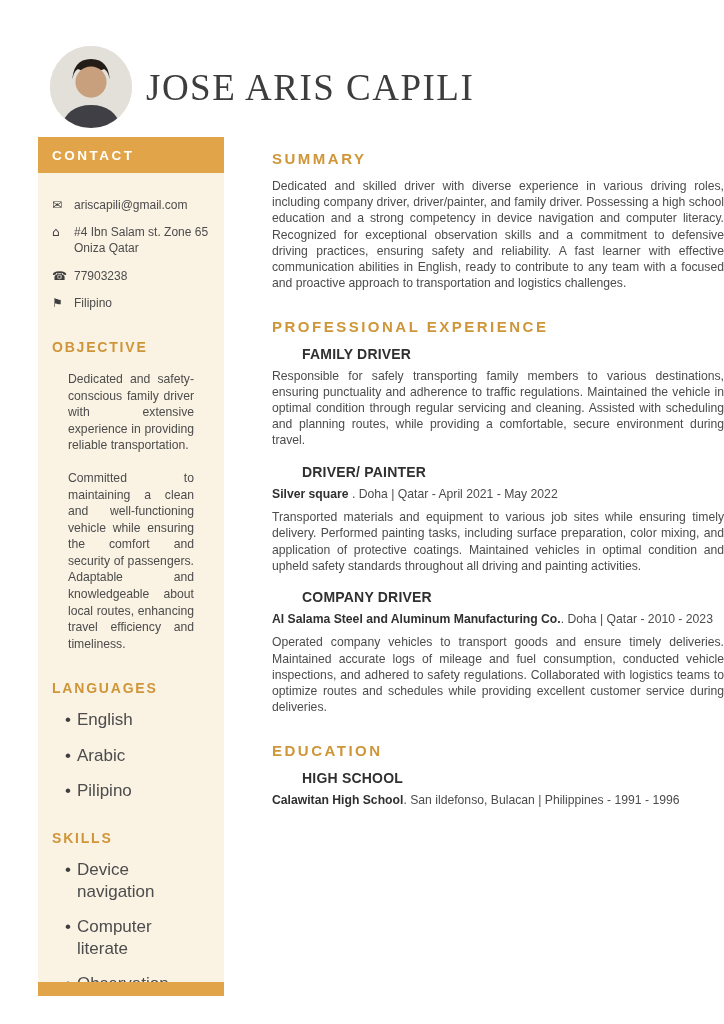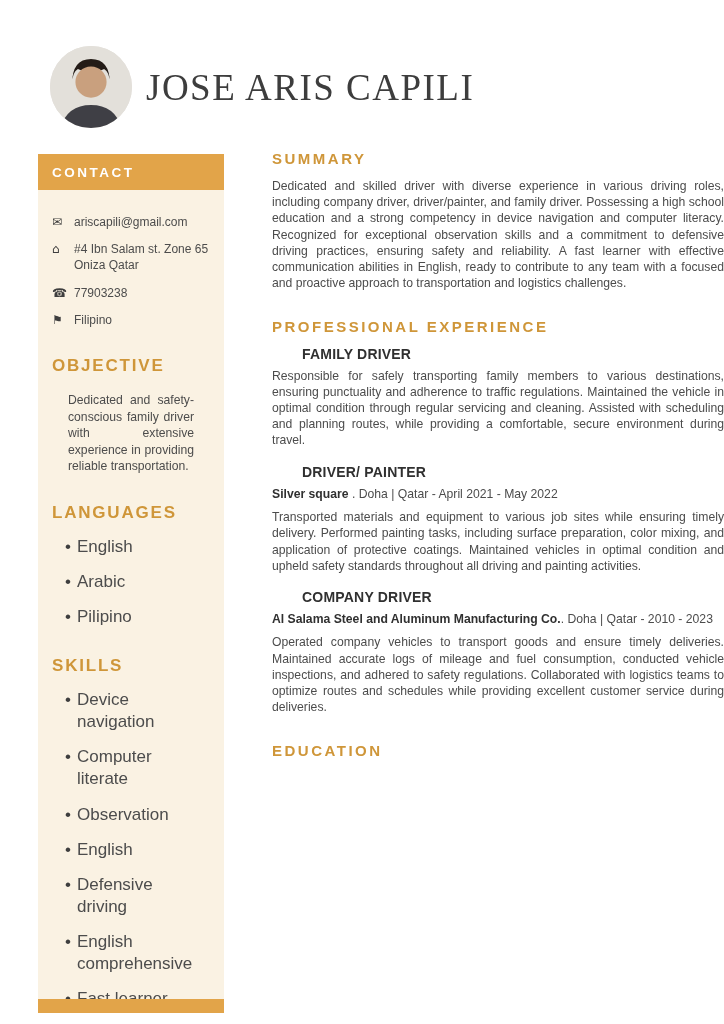--- a/index.html
+++ b/index.html
@@ -33,21 +33,21 @@
     font-family:"Liberation Serif", serif;
     font-size:37px;
     letter-spacing:1.5px;
     color:#3d3d3d;
     margin:0 0 0 14px;
     font-weight:400;
     white-space:nowrap;
   }
   
   .sidebar{
-    position:absolute;left:38px;top:154px;width:186px;height:859px;
+    position:absolute;left:38px;top:137px;width:186px;height:859px;
     display:flex;flex-direction:column;
   }
   .contact-bar{
     background:var(--accent-bar);
     color:#ffffff;
     font-weight:bold;
     font-size:13.5px;
     letter-spacing:2.5px;
     padding:11px 14px 10px;
     flex:none;
@@ -59,21 +59,21 @@
     overflow:hidden;
   }
   .sidebar-bottom{
     flex:none;height:14px;background:var(--accent-bar);
   }
   .contact-list{list-style:none;margin:0 0 6px;padding:0;font-size:12px;}
   .contact-list li{display:flex;gap:9px;margin-bottom:11px;line-height:1.35;align-items:flex-start;}
   .ci{width:13px;flex:none;font-size:12px;color:#3e3e3e;font-family:"DejaVu Sans", sans-serif;}
   .side-heading{
     color:var(--accent);
-    font-size:17px;font-weight:bold;letter-spacing:1.8px;
+    font-size:14px;font-weight:bold;letter-spacing:1.8px;
     margin:28px 0 13px;
   }
   .side-text p{
     font-size:12.2px;line-height:1.36;text-align:justify;margin:16px;
   }
   .side-list{list-style:none;margin:12px;padding:0;font-size:17px;}
   .side-list li{margin-bottom:13px;padding-left:13px;position:relative;line-height:1.3;}
   .side-list li::before{content:"\2022";position:absolute;left:1px;color:#3e3e3e;}
   
   .main{
@@ -129,20 +129,21 @@
         </li>
         <li>
           <span class="ci">⚑</span>
           <span>Filipino</span>
         </li>
       </ul>
 
       <div class="side-heading">OBJECTIVE</div>
       <div class="side-text">
         <p>Dedicated and safety-conscious family driver with extensive experience in providing reliable transportation.</p>
+        <p>Committed to maintaining a clean and well-functioning vehicle while ensuring the comfort and security of passengers. Adaptable and knowledgeable about local routes, enhancing travel efficiency and timeliness.</p>
       </div>
 
       <div class="side-heading">LANGUAGES</div>
       <ul class="side-list">
         <li>English</li>
         <li>Arabic</li>
         <li>Pilipino</li>
       </ul>
 
       <div class="side-heading">SKILLS</div>
@@ -183,17 +184,21 @@
 
       <div class="job">
         <h3 class="job-role">COMPANY DRIVER</h3>
         <p class="job-line"><span class="co">Al Salama Steel and Aluminum Manufacturing Co.</span><span>. Doha | Qatar - 2010 - 2023</span></p>
         <p class="para">Operated company vehicles to transport goods and ensure timely deliveries. Maintained accurate logs of mileage and fuel consumption, conducted vehicle inspections, and adhered to safety regulations. Collaborated with logistics teams to optimize routes and schedules while providing excellent customer service during deliveries.</p>
       </div>
     </section>
 
     <section class="section">
       <h2 class="main-heading">EDUCATION</h2>
+      <div class="job">
+        <h3 class="job-role">HIGH SCHOOL</h3>
+        <p class="job-line"><span class="co">Calawitan High School</span><span>. San ildefonso, Bulacan | Philippines - 1991 - 1996</span></p>
+      </div>
     </section>
 
   </main>
 
 </div>
 
 </body></html>

